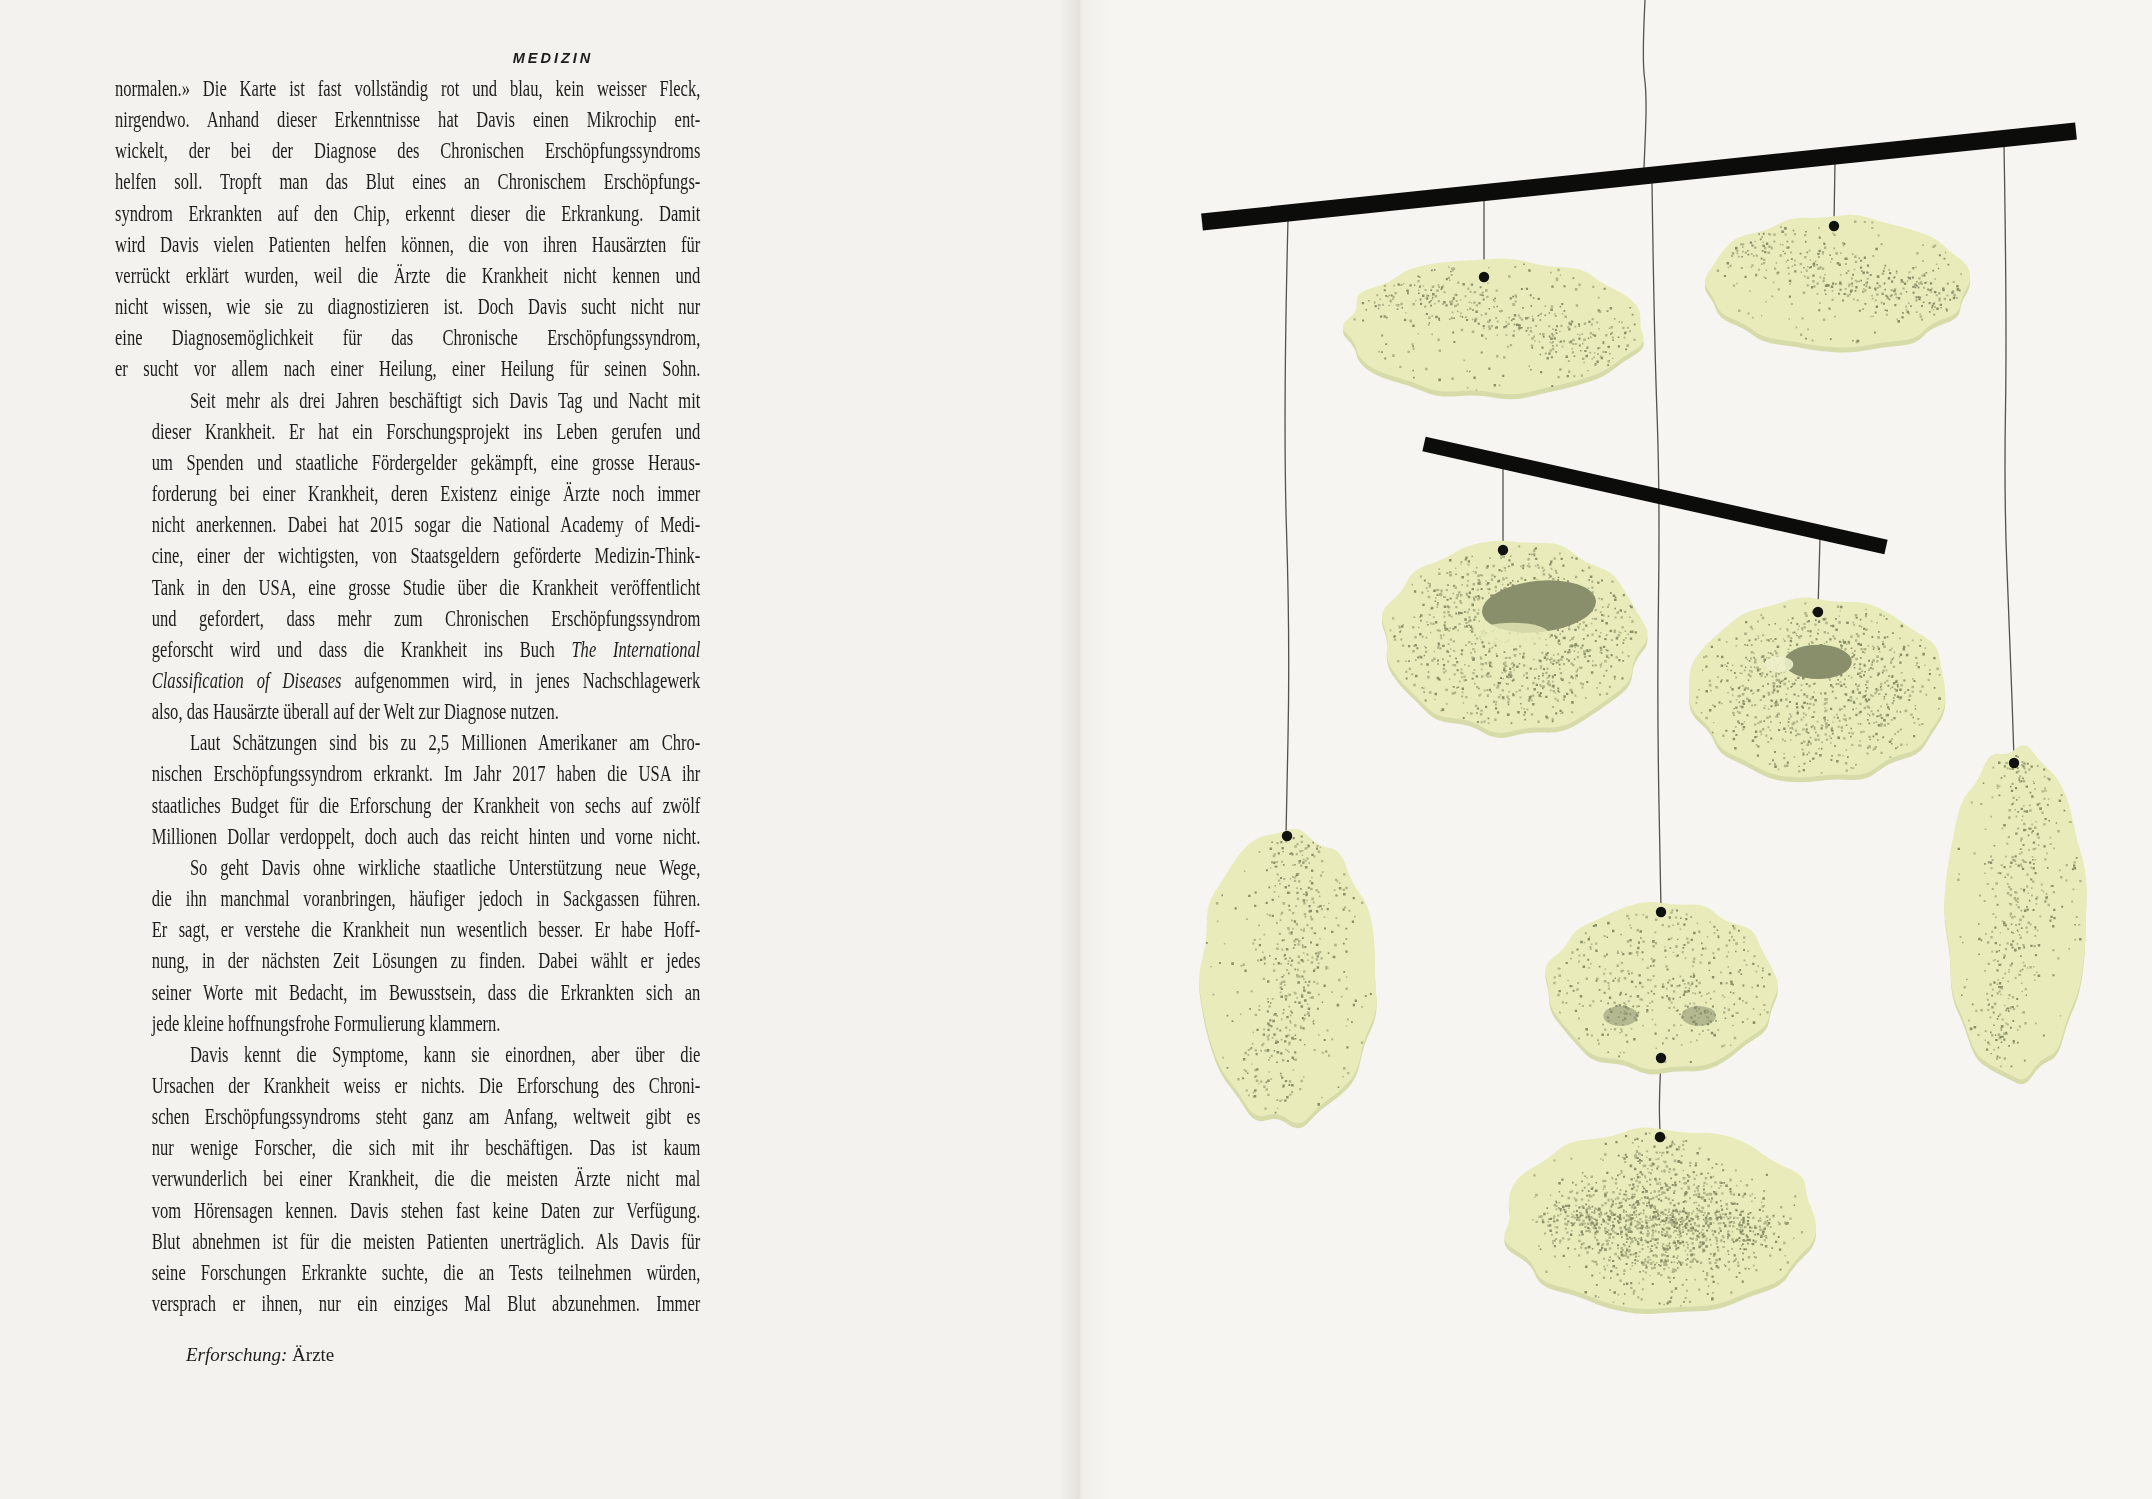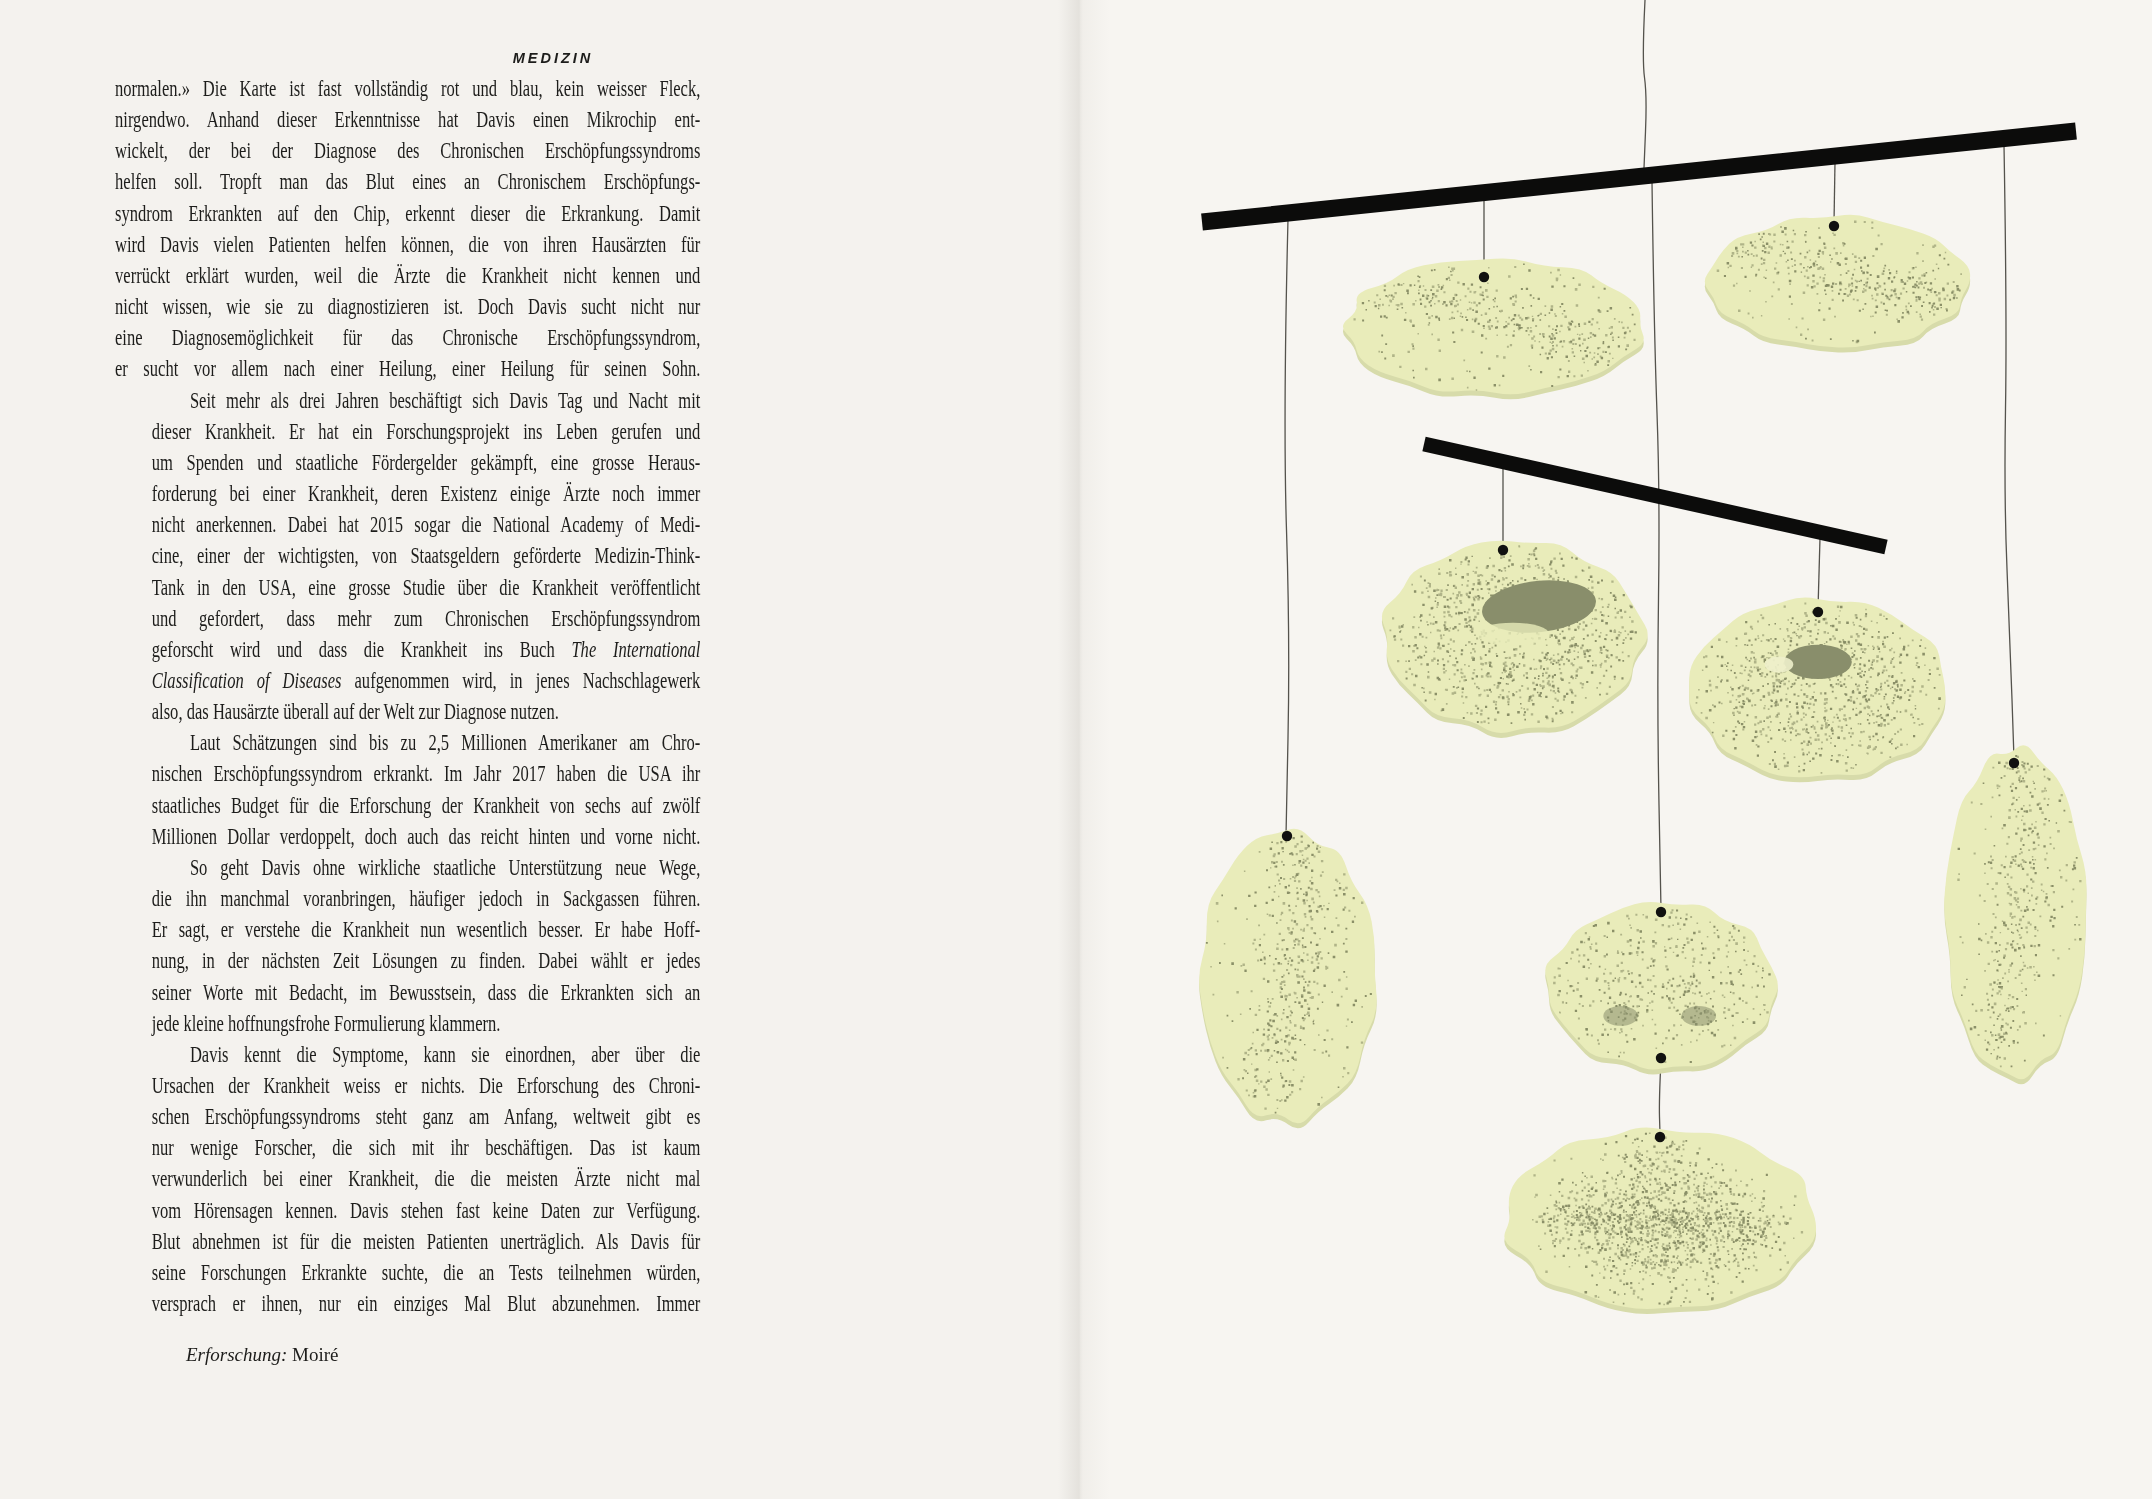--- a/index.html
+++ b/index.html
@@ -72,21 +72,21 @@
       <div class="tl ind1"><span>Ursachen der Krankheit weiss er nichts. Die Erforschung des Chroni-</span></div>
       <div class="tl ind1"><span>schen Erschöpfungssyndroms steht ganz am Anfang, weltweit gibt es</span></div>
       <div class="tl ind1"><span>nur wenige Forscher, die sich mit ihr beschäftigen. Das ist kaum</span></div>
       <div class="tl ind1"><span>verwunderlich bei einer Krankheit, die die meisten Ärzte nicht mal</span></div>
       <div class="tl ind1"><span>vom Hörensagen kennen. Davis stehen fast keine Daten zur Verfügung.</span></div>
       <div class="tl ind1"><span>Blut abnehmen ist für die meisten Patienten unerträglich. Als Davis für</span></div>
       <div class="tl ind1"><span>seine Forschungen Erkrankte suchte, die an Tests teilnehmen würden,</span></div>
       <div class="tl ind1"><span>versprach er ihnen, nur ein einziges Mal Blut abzunehmen. Immer</span></div>
     </div>
 
-  <div class="credit"><span class="lab">Erforschung:</span> <span>Moiré</span></div>
+  <div class="credit"><span class="lab">Erforschung:</span> <span>Ärzte</span></div>
 
   <svg class="mobile" width="2152" height="1499" viewBox="0 0 2152 1499">
       <path d="M1645,0 Q1642,60 1644.5,77.5 Q1647,95 1645.5,131.5 L1644,168" fill="none" stroke="#54524c" stroke-width="1.3"></path>
       <path d="M1288,219 Q1283,420 1286.5,530 Q1290,640 1288,738 L1286,836" fill="none" stroke="#54524c" stroke-width="1.3"></path>
       <path d="M2004,145 Q2007,320 2005.5,409 Q2004,498 2007,569 Q2010,640 2012,699.5 L2014,759" fill="none" stroke="#54524c" stroke-width="1.3"></path>
       <path d="M1484,199 L1484,274" fill="none" stroke="#54524c" stroke-width="1.3"></path>
       <path d="M1835,162 L1834,223" fill="none" stroke="#54524c" stroke-width="1.3"></path>
       <path d="M1652,182 Q1654,330 1657,413 Q1660,496 1658.5,598 Q1657,700 1659,805 L1661,910" fill="none" stroke="#54524c" stroke-width="1.3"></path>
       <path d="M1503,467 L1503,547" fill="none" stroke="#54524c" stroke-width="1.3"></path>
       <path d="M1820,538 L1818,609" fill="none" stroke="#54524c" stroke-width="1.3"></path>

